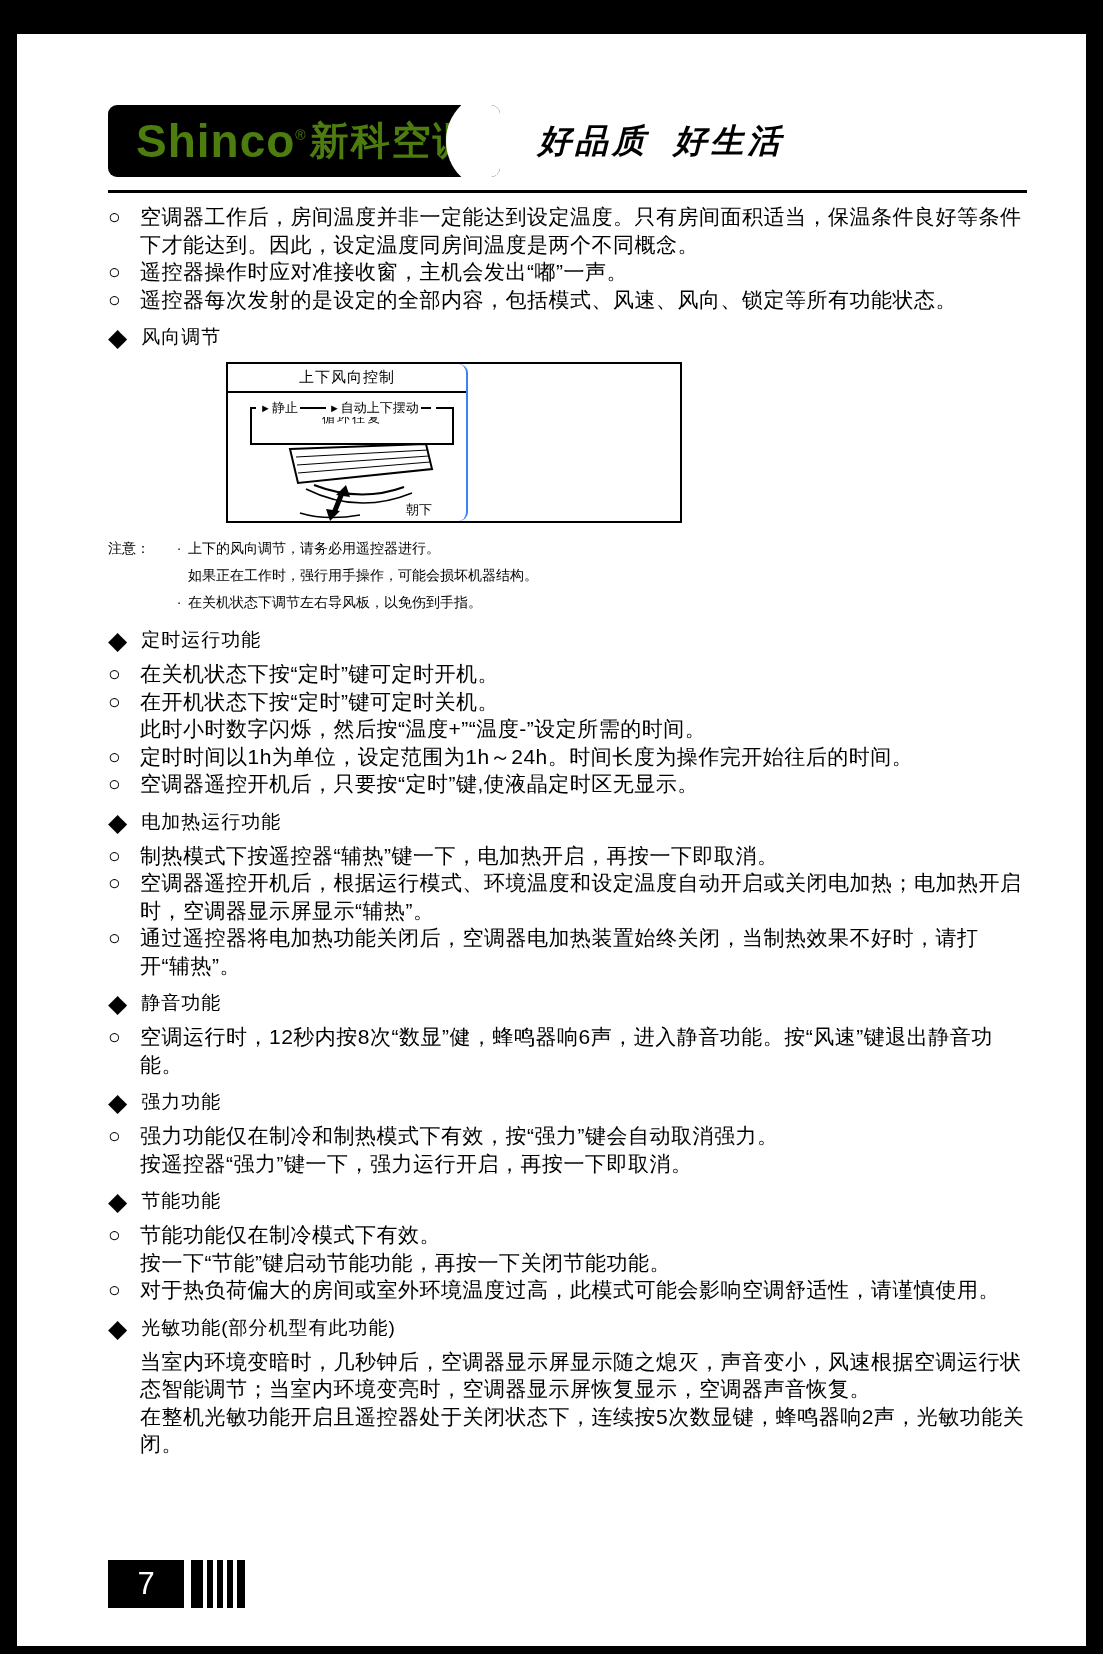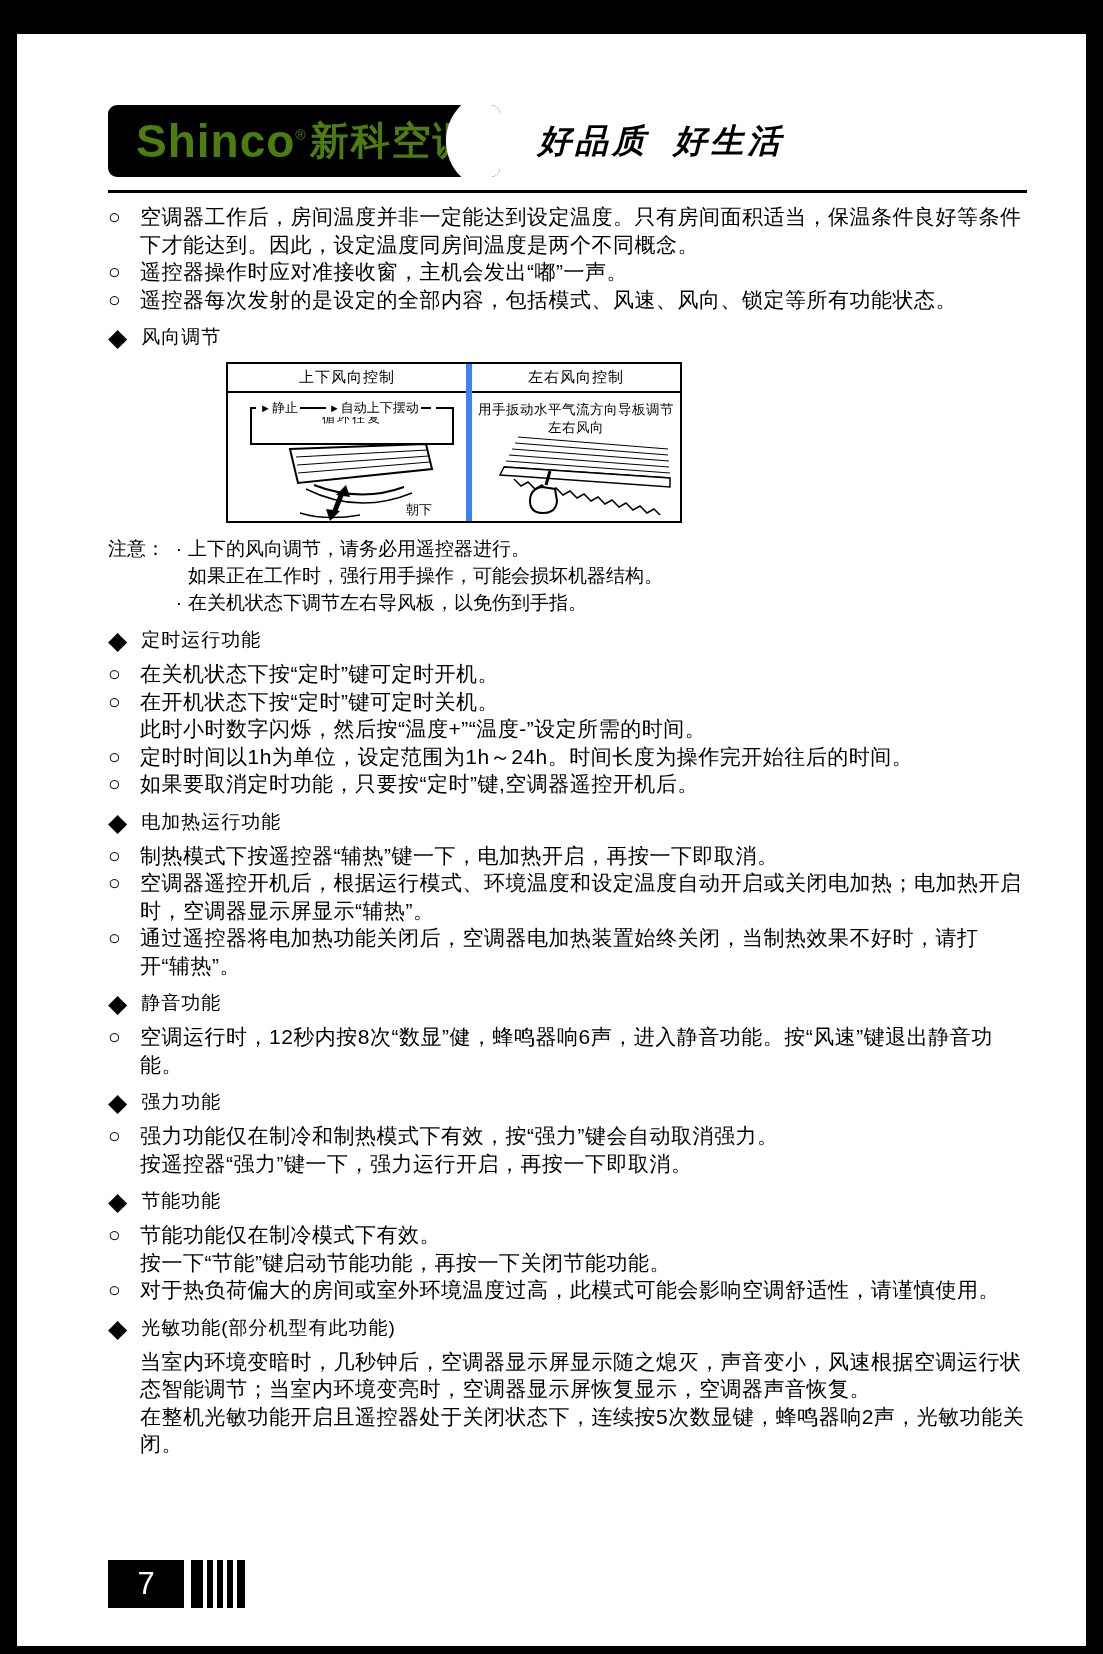--- a/index.html
+++ b/index.html
@@ -32,38 +32,38 @@
   .tx{flex:1;letter-spacing:0.5px;}
 
   
   .sec-title-row{display:flex;align-items:center;margin:7px 0 3px 0;}
   .diamond{font-size:25px;line-height:34px;}
   .sec-title{font-size:19px;line-height:34px;margin-left:14px;letter-spacing:1px;}
 
   
   .diagram{display:flex;border:2px solid #000;width:456px;margin:8px 0 6px 118px;box-sizing:border-box;}
   .dg-col{display:flex;flex-direction:column;}
-  .dg-left{width:238px;border-right:6px solid #3b82f6;}
+  .dg-left{width:238px;border-right:2px solid #3b82f6;border-radius:9px;}
   .dg-right{flex:1;}
   .dg-head{border-bottom:2px solid #000;text-align:center;font-size:15px;padding:4px 0;letter-spacing:1px;}
   .dg-body{position:relative;height:128px;}
   .loop{position:relative;border:2px solid #000;height:34px;margin:14px 12px 0 22px;}
   .loop-top{position:absolute;top:-10px;left:4px;display:flex;align-items:center;background:#fff;
             padding:0 3px;font-size:13px;white-space:nowrap;}
   .loop-arrow{font-size:11px;margin:0 1px;}
   .loop-line{width:26px;border-top:2px solid #000;margin:0 2px;}
   .loop-line-short{width:10px;border-top:2px solid #000;margin:0 2px;}
   .loop-label{text-align:center;font-size:13px;margin-top:0;letter-spacing:2px;}
   .ac-svg{position:absolute;left:28px;top:48px;}
   .down-label{position:absolute;left:178px;top:108px;font-size:13px;}
   .dg-caption{font-size:13.5px;text-align:center;padding-top:8px;letter-spacing:0.5px;}
   .louver-svg{position:absolute;left:12px;top:30px;}
 
   
-  .note{display:flex;margin-top:12px;font-size:19px;line-height:27px;}
+  .note{display:flex;margin-top:12px;font-size:14px;line-height:27px;}
   .note-label{flex:0 0 62px;}
   .note-items{flex:1;}
   .note-row{display:flex;}
   .note-dot{flex:0 0 18px;text-align:center;}
   .note-tx{flex:1;}
 
   
   .footer{position:absolute;left:108px;bottom:46px;display:flex;height:48px;align-items:stretch;z-index:7;}
   .page-box{width:76px;background:#000;color:#fff;display:flex;align-items:center;justify-content:center;
             font-size:31px;}
@@ -133,38 +133,20 @@
             <path d="M58,44 Q104,62 148,46" fill="none" stroke="#000" stroke-width="2"></path>
             <path d="M50,48 Q102,74 156,52" fill="none" stroke="#000" stroke-width="1.5"></path>
             <path d="M44,72 Q70,80 104,74" fill="none" stroke="#000" stroke-width="1.5"></path>
             <line x1="86" y1="52" x2="78" y2="72" stroke="#000" stroke-width="5"></line>
             <polygon points="90,44 94,56 80,54" fill="#000"></polygon>
             <polygon points="74,80 70,68 84,70" fill="#000"></polygon>
           </svg>
           <span class="down-label">朝下</span>
         </div>
       </div>
-      <div class="dg-col dg-right">
-        <div class="dg-head">左右风向控制</div>
-        <div class="dg-body">
-          <div class="dg-caption">用手扳动水平气流方向导板调节左右风向</div>
-          <svg class="louver-svg" width="190" height="92" viewBox="0 0 190 92">
-            <line x1="34" y1="14" x2="184" y2="26" stroke="#000" stroke-width="1"></line>
-            <line x1="31" y1="20" x2="184" y2="32" stroke="#000" stroke-width="1"></line>
-            <line x1="28" y1="26" x2="185" y2="38" stroke="#000" stroke-width="1"></line>
-            <line x1="25" y1="32" x2="185" y2="44" stroke="#000" stroke-width="1"></line>
-            <line x1="22" y1="38" x2="186" y2="50" stroke="#000" stroke-width="1"></line>
-            <line x1="20" y1="44" x2="186" y2="55" stroke="#000" stroke-width="1.5"></line>
-            <path d="M20,44 L16,52 L186,64 L186,55 Z" fill="#fff" stroke="#000" stroke-width="1.5"></path>
-            <path d="M30,56 l7,7 7,-4 7,7 7,-4 7,7 7,-4 7,7 7,-4 7,7 7,-4 7,7 7,-4 7,7 7,-4 7,7 7,-4 7,7 7,-4 7,7 7,-4 7,7" fill="none" stroke="#000" stroke-width="1.5"></path>
-            <path d="M58,64 q-12,2 -12,14 q0,12 13,12 q13,0 14,-12 l-2,-12 z" fill="#fff" stroke="#000" stroke-width="2"></path>
-            <line x1="62" y1="62" x2="66" y2="48" stroke="#000" stroke-width="3"></line>
-          </svg>
-        </div>
-      </div>
     </div>
 
     <div class="note">
       <div class="note-label">注意：</div>
       <div class="note-items">
         <div class="note-row">
           <span class="note-dot">·</span>
           <span class="note-tx">上下的风向调节，请务必用遥控器进行。</span>
         </div>
         <div class="note-row">
@@ -193,21 +175,21 @@
     <div class="row">
       <span class="mk"></span>
       <span class="tx">此时小时数字闪烁，然后按“温度+”“温度-”设定所需的时间。</span>
     </div>
     <div class="row">
       <span class="mk">○</span>
       <span class="tx">定时时间以1h为单位，设定范围为1h～24h。时间长度为操作完开始往后的时间。</span>
     </div>
     <div class="row">
       <span class="mk">○</span>
-      <span class="tx">如果要取消定时功能，只要按“定时”键,空调器遥控开机后。</span>
+      <span class="tx">空调器遥控开机后，只要按“定时”键,使液晶定时区无显示。</span>
     </div>
 
     <div class="sec-title-row">
       <span class="diamond">◆</span>
       <span class="sec-title">电加热运行功能</span>
     </div>
     <div class="row">
       <span class="mk">○</span>
       <span class="tx">制热模式下按遥控器“辅热”键一下，电加热开启，再按一下即取消。</span>
     </div>

